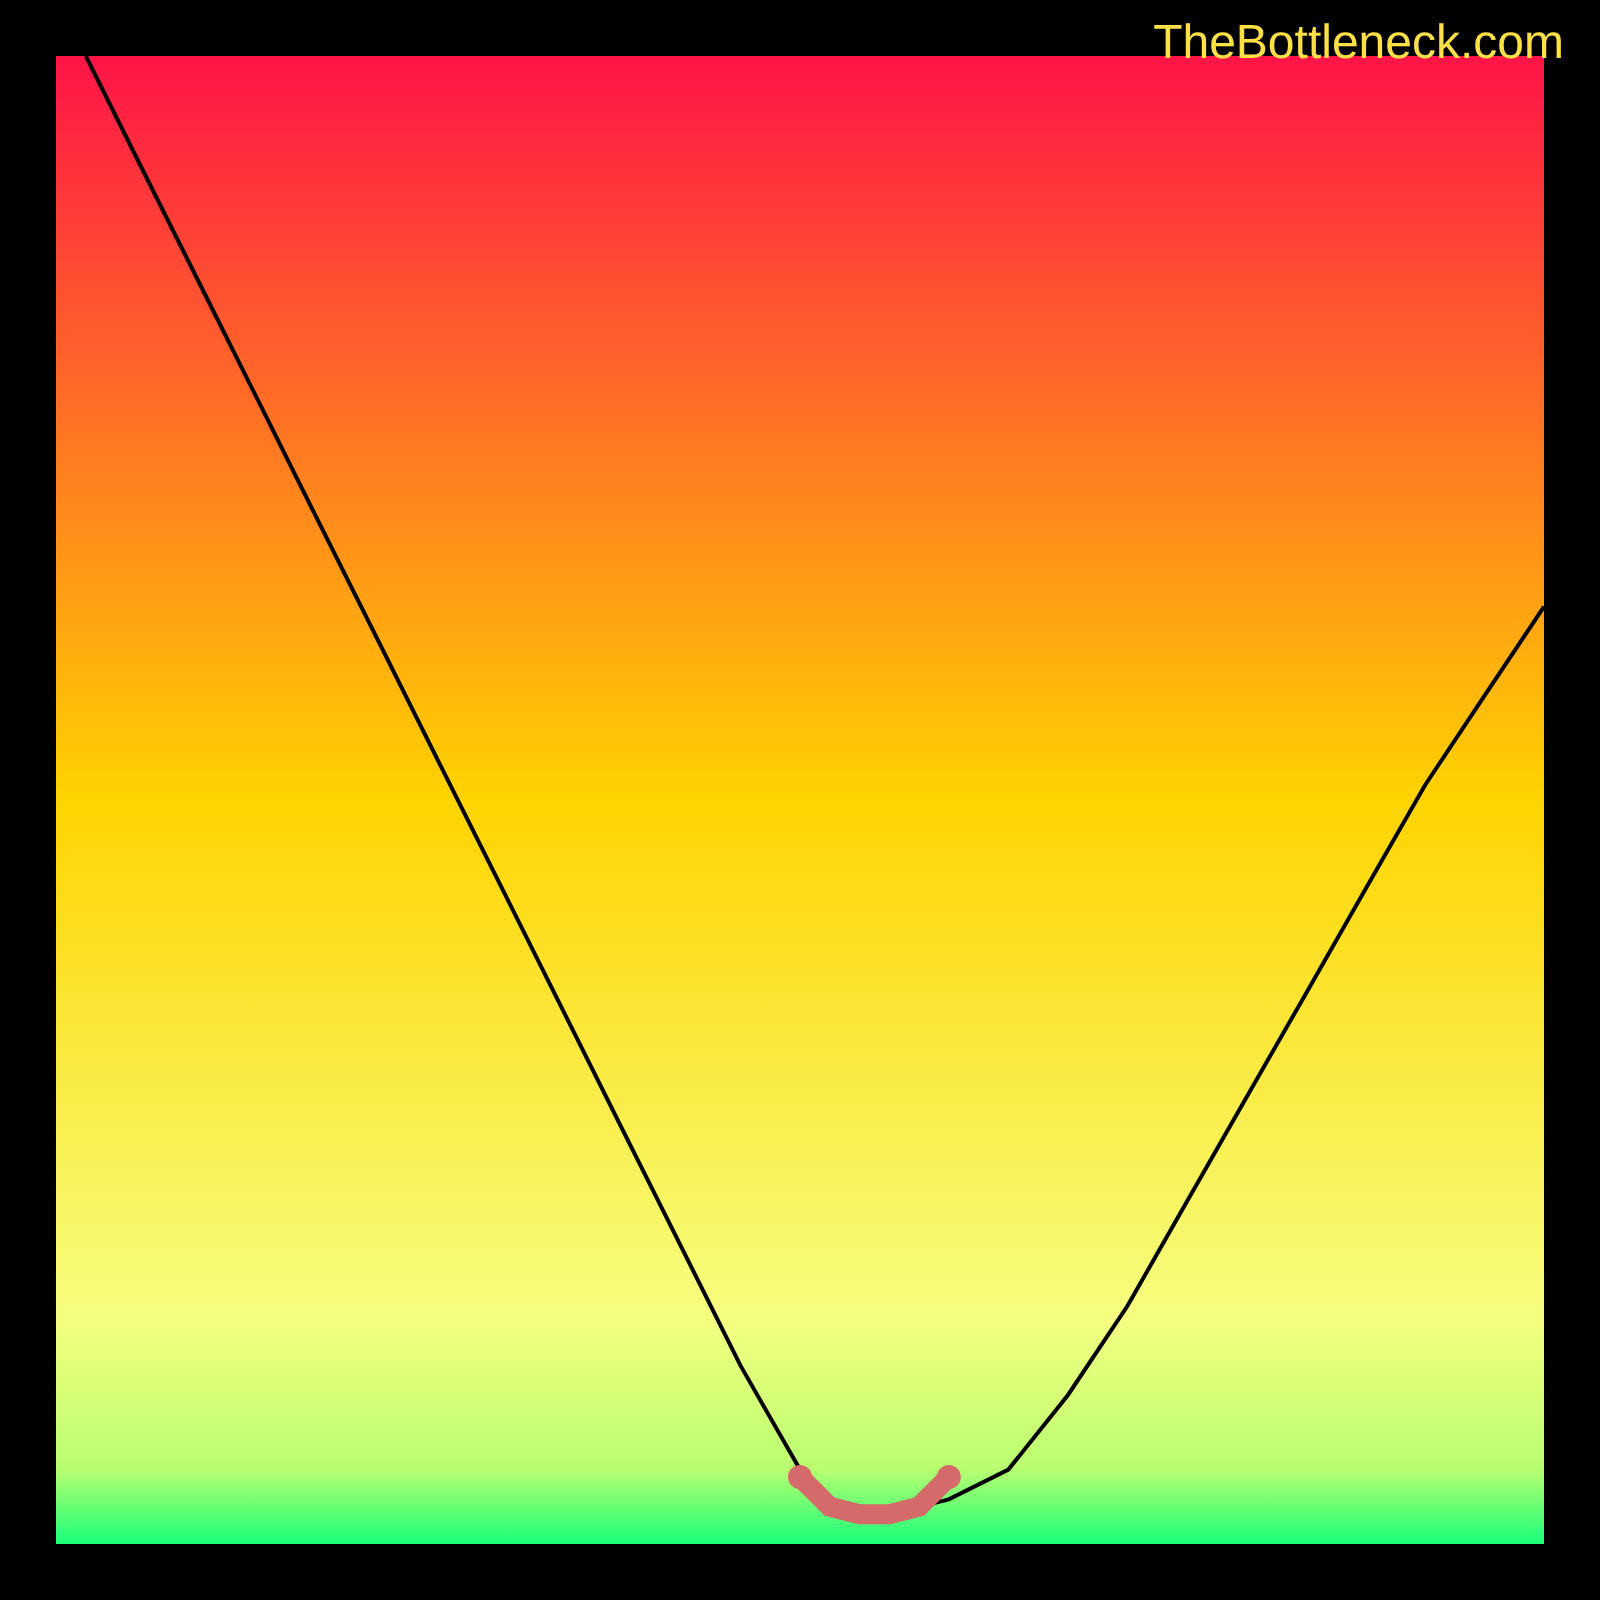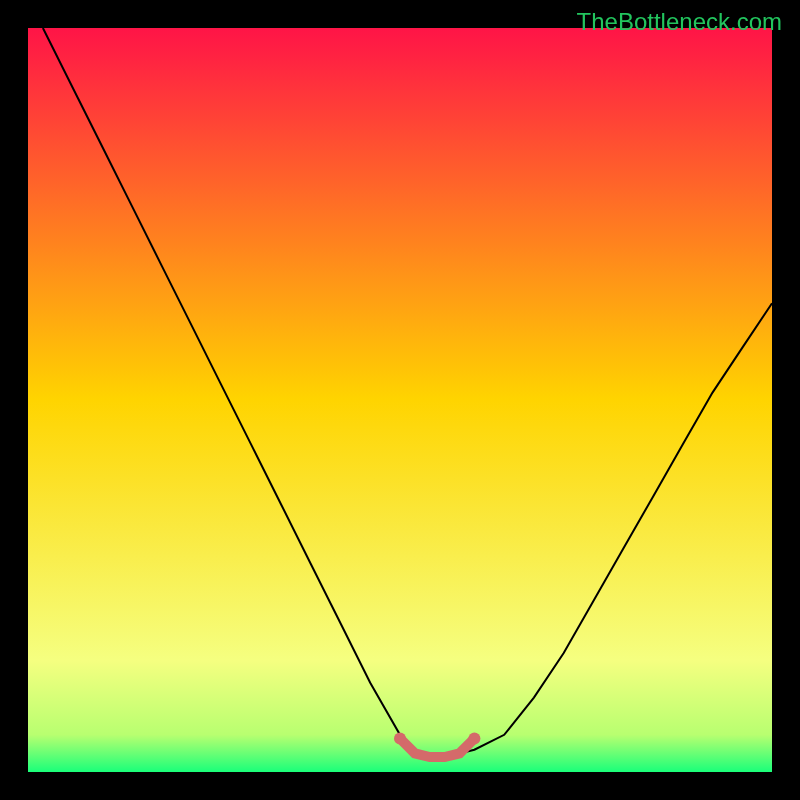--- a/index.html
+++ b/index.html
@@ -8,21 +8,21 @@
     width: 800px;
     height: 800px;
     background: #000;
     position: relative;
     font-family: Arial, sans-serif;
   }
   .watermark {
     position: absolute;
     top: 8px;
     right: 18px;
-    color: #22c55e;
+    color: #fde047;
     font-size: 24px;
     font-weight: 500;
     z-index: 10;
   }
   .plot-area {
     position: absolute;
     left: 28px;
     top: 28px;
     width: 744px;
     height: 744px;

